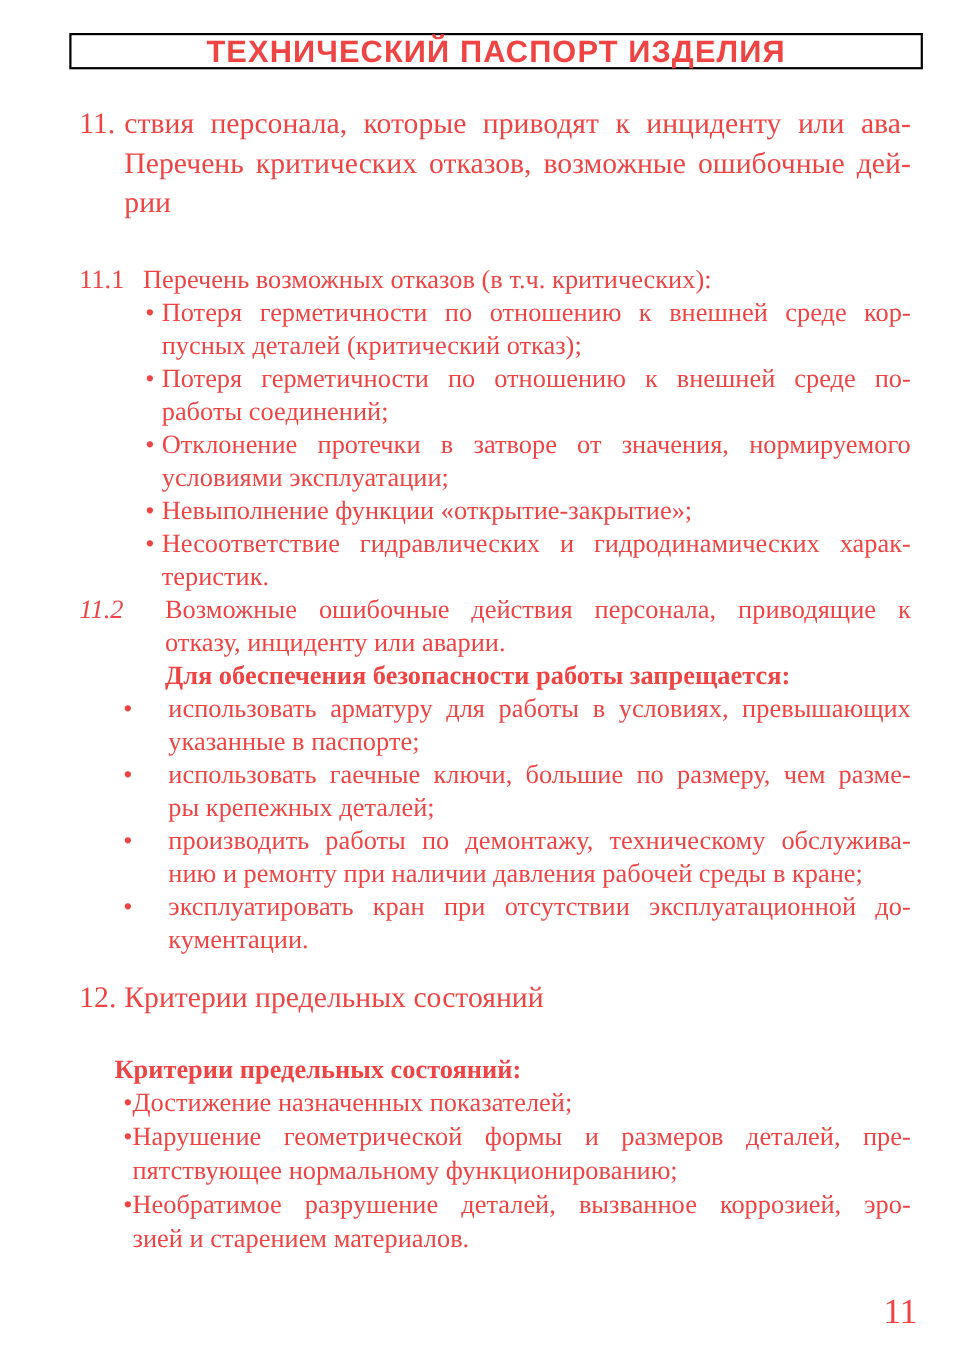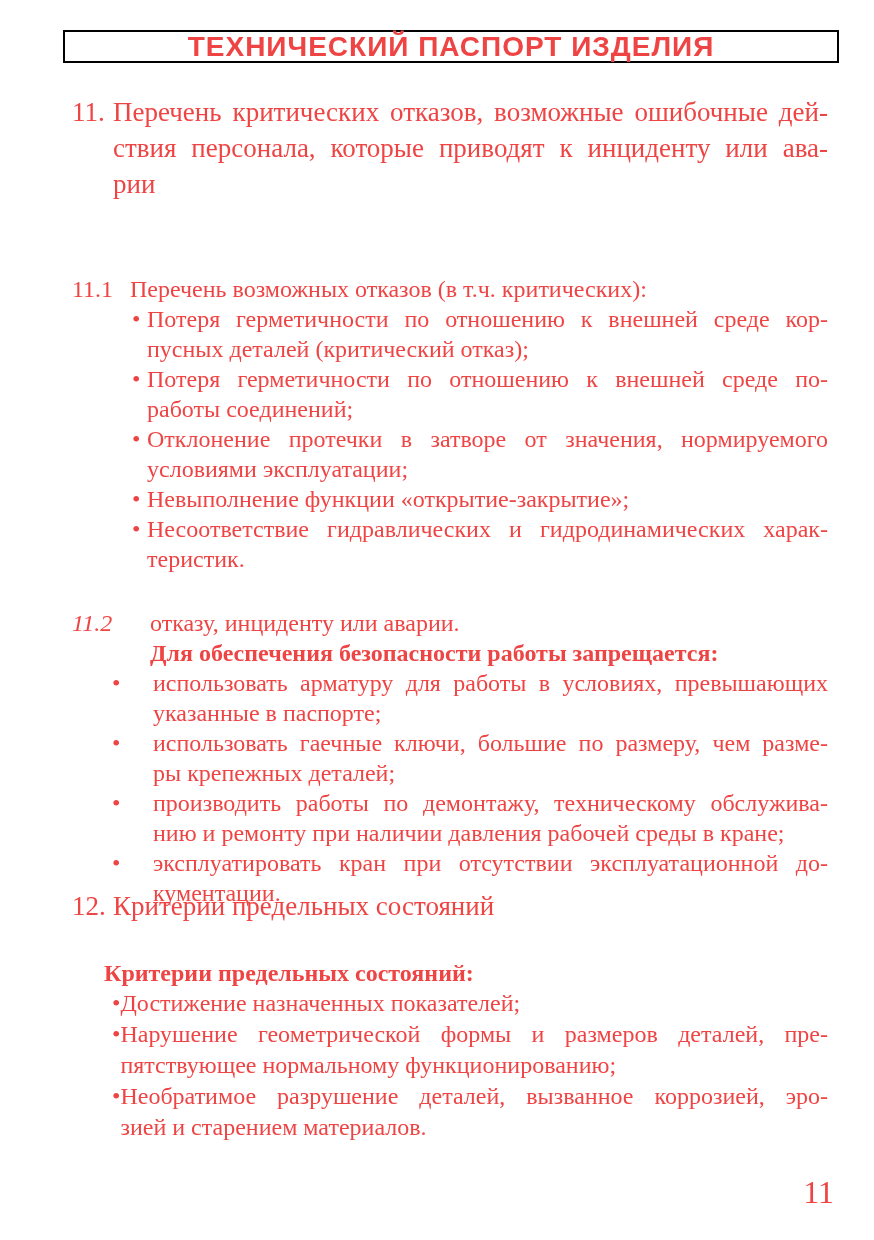--- a/index.html
+++ b/index.html
@@ -29,21 +29,21 @@
   .sec-head .head-lines { flex: 1; }
   #h11 { top: 94px; }
   #h12 { top: 888px; }
 
   .jline { text-align: justify; text-align-last: justify; }
 
   .flow {
     position: absolute; left: 72px; top: 240px; width: 756px;
     font-size: 24px; line-height: 30px;
   }
-  .numrow { display: flex; margin-top: 34px; }
+  .numrow { display: flex; }
   .numrow .num { flex: none; }
   .numrow .txt { flex: 1; }
   .numrow.r111 .num { width: 58px; }
   .numrow.r112 .num { width: 78px; font-style: italic; }
 
   .blist .item { display: flex; }
   .blist .dot { flex: none; }
   .blist .lines { flex: 1; min-width: 0; }
   .list1 { margin-left: 60px; }
   .list1 .dot { width: 15px; }
@@ -70,22 +70,22 @@
 
 <div class="page">
 
   <div class="title-box">
     <span>ТЕХНИЧЕСКИЙ ПАСПОРТ ИЗДЕЛИЯ</span>
   </div>
 
   <div class="sec-head" id="h11">
     <span class="num">11.</span>
     <div class="head-lines">
+      <div class="jline">ствия персонала, которые приводят к инциденту или ава-</div>
       <div class="jline">Перечень критических отказов, возможные ошибочные дей-</div>
-      <div class="jline">ствия персонала, которые приводят к инциденту или ава-</div>
       <div>рии</div>
     </div>
   </div>
 
   <div class="flow">
 
     <div class="numrow r111">
       <span class="num">11.1</span>
       <div class="txt">Перечень возможных отказов (в т.ч. критических):</div>
     </div>
@@ -123,20 +123,21 @@
         <div class="lines">
           <div class="jline">Несоответствие гидравлических и гидродинамических харак-</div>
           <div>теристик.</div>
         </div>
       </div>
     </div>
 
     <div class="numrow r112">
       <span class="num">11.2</span>
       <div class="txt">
+        <div class="jline">Возможные ошибочные действия персонала, приводящие к</div>
         <div>отказу, инциденту или аварии.</div>
         <div class="bold">Для обеспечения безопасности работы запрещается:</div>
       </div>
     </div>
 
     <div class="blist list2">
       <div class="item">
         <span class="dot">•</span>
         <div class="lines">
           <div class="jline">использовать арматуру для работы в условиях, превышающих</div>

